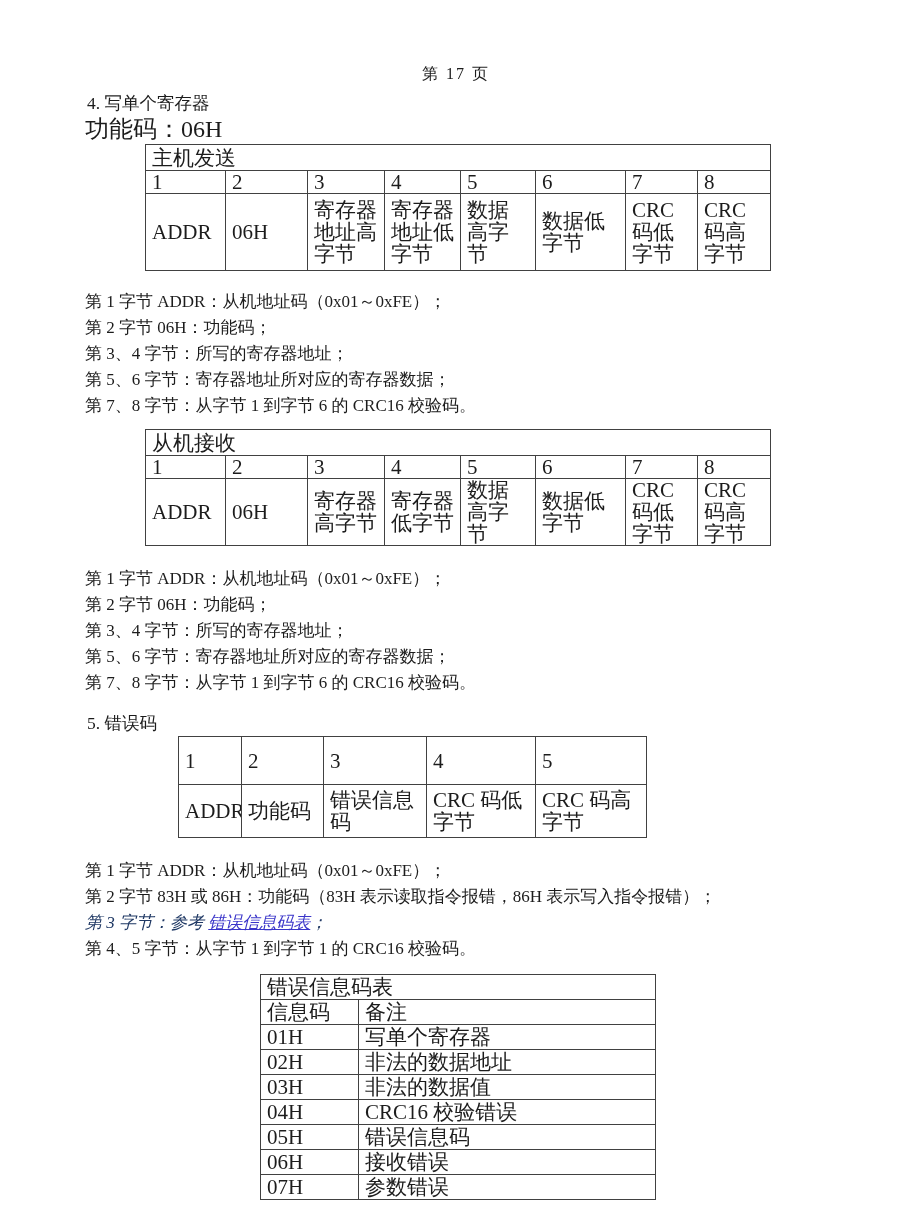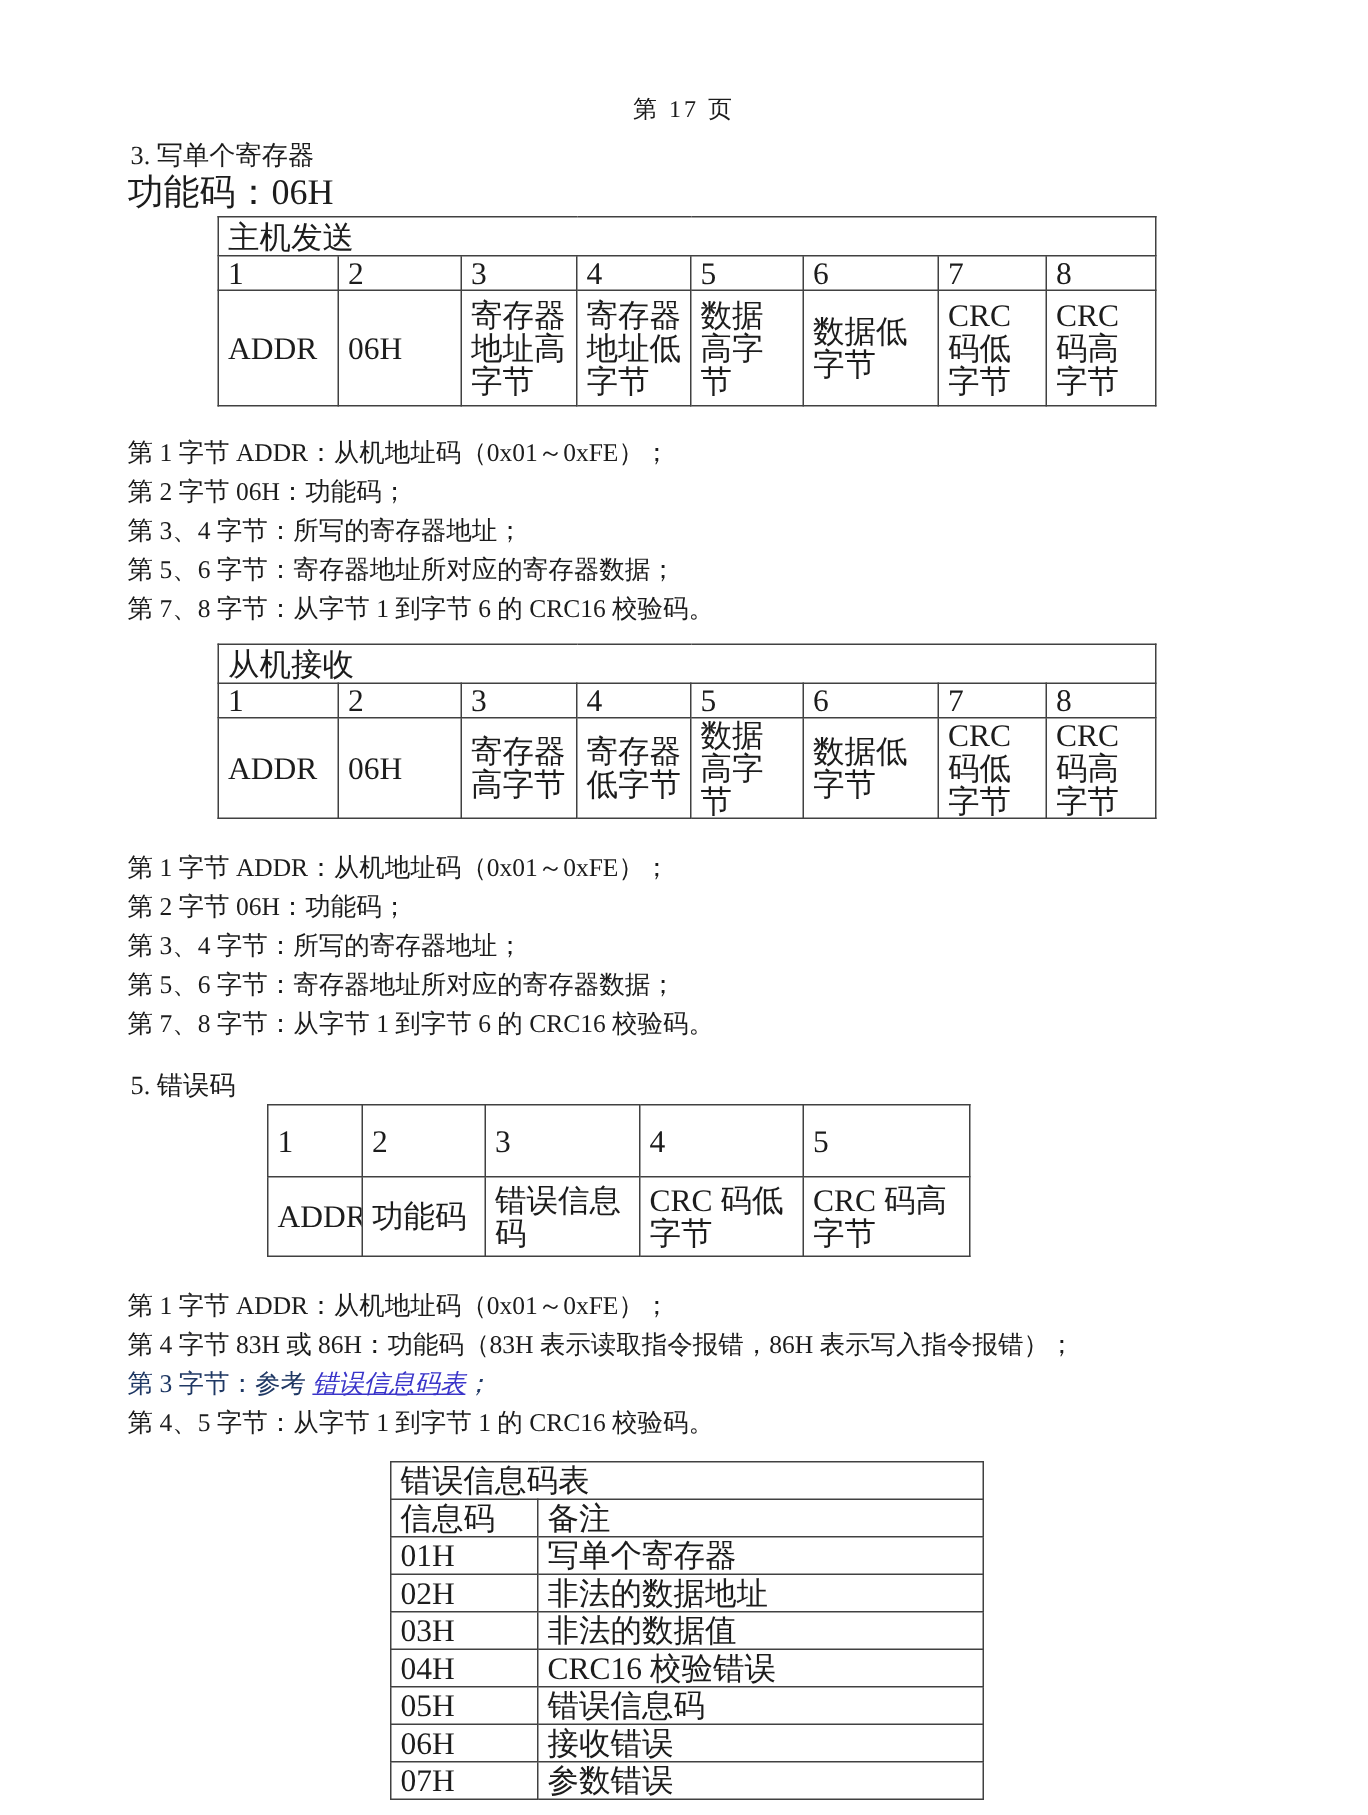--- a/index.html
+++ b/index.html
@@ -54,37 +54,38 @@
     line-height:26px;
     white-space:nowrap;
   }
   .t5{width:468px;margin:0 0 0 178px;}
   .t5 .nums td{height:47px;}
   .t5 .content td{height:52px;}
   .t-err{width:395px;margin:12px 0 0 260px;}
   .t-err td{height:24px;line-height:24px;}
   .ref-prefix{
     color:#1f3864;
+    font-style:italic;
   }
   .ref-link{
     color:#3a35c9;
     font-style:italic;
     text-decoration:underline;
     cursor:pointer;
   }
   .ref-suffix{color:#1f3864;font-style:italic;}
 </style>
 </head>
 <body>
 
 <div class="page">
 
   <div class="page-header">第 17 页</div>
 
-  <div class="sec-title">3. 写单个寄存器</div>
+  <div class="sec-title">4. 写单个寄存器</div>
   <div class="subtitle">功能码：06H</div>
 
   <table class="t8 t1">
     <colgroup>
       <col style="width:80px">
         <col style="width:82px">
         <col style="width:77px">
         <col style="width:76px">
       <col style="width:75px">
         <col style="width:90px">
@@ -195,21 +196,21 @@
       <td>功能码</td>
       <td>错误信息码</td>
       <td>CRC 码低字节</td>
       <td>CRC 码高字节</td>
     </tr>
   </tbody>
     </table>
 
   <div class="body-block" style="margin-top:20px">
     <div class="body-line">第 1 字节 ADDR：从机地址码（0x01～0xFE）；</div>
-    <div class="body-line">第 4 字节 83H 或 86H：功能码（83H 表示读取指令报错，86H 表示写入指令报错）；</div>
+    <div class="body-line">第 2 字节 83H 或 86H：功能码（83H 表示读取指令报错，86H 表示写入指令报错）；</div>
     <div class="body-line"><span class="ref-prefix">第 3 字节：参考 </span><a class="ref-link">错误信息码表</a><span class="ref-suffix">；</span></div>
     <div class="body-line">第 4、5 字节：从字节 1 到字节 1 的 CRC16 校验码。</div>
   </div>
 
   <table class="t-err">
     <colgroup>
       <col style="width:98px">
         <col style="width:297px">
     </colgroup>
     <tbody>

